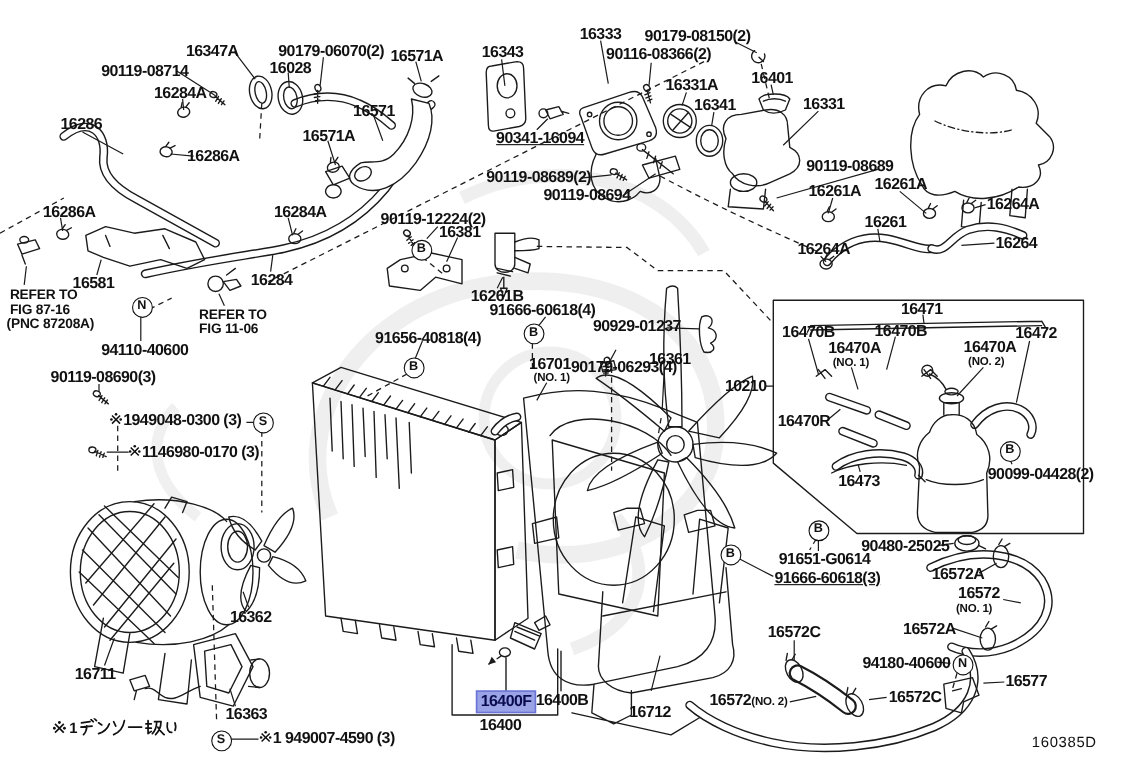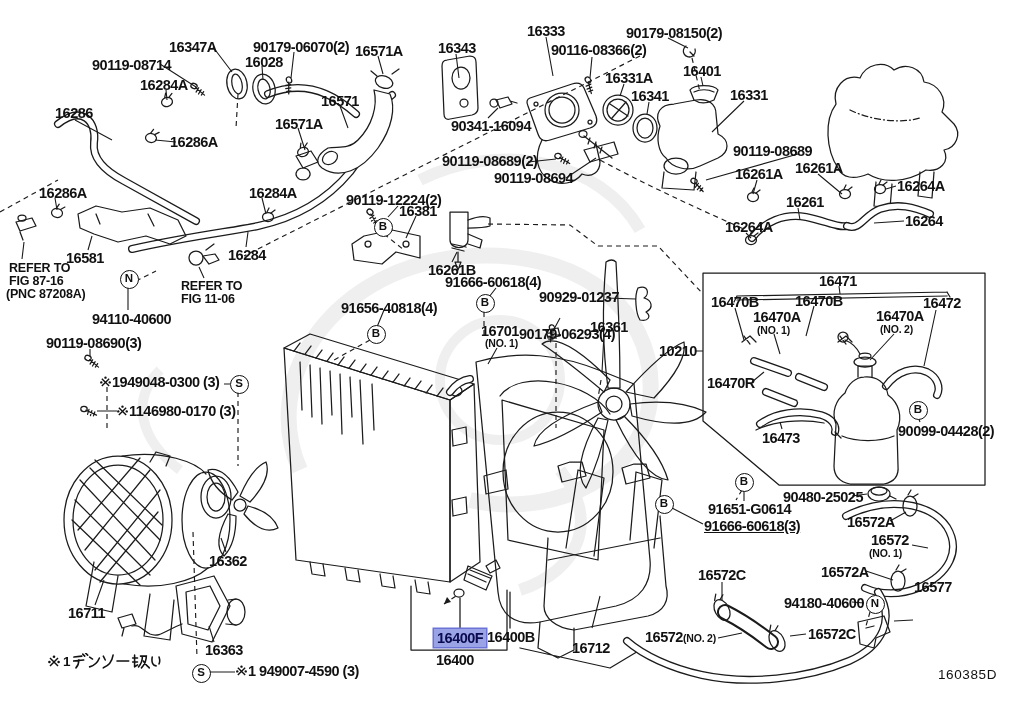--- a/index.html
+++ b/index.html
@@ -389,26 +389,26 @@
     <div class="lbl" style="left: 140px; top: 78px;"><span>16284A</span></div>
     <div class="lbl" style="left: 245px; top: 55px;"><span>16028</span></div>
     <div class="lbl" style="left: 55px; top: 106px;"><span>16286</span></div>
     <div class="lbl" style="left: 170px; top: 135px;"><span>16286A</span></div>
     <div class="lbl" style="left: 275px; top: 117px;"><span>16571A</span></div>
     <div class="lbl" style="left: 321px; top: 94px;"><span>16571</span></div>
     <div class="lbl" style="left: 355px; top: 44px;"><span>16571A</span></div>
     <div class="lbl" style="left: 438px; top: 41px;"><span>16343</span></div>
     <div class="lbl" style="left: 527px; top: 24px;"><span>16333</span></div>
     <div class="lbl" style="left: 551px; top: 43px;"><span>90116-08366(2)</span></div>
-    <div class="lbl" style="left: 586px; top: 26px; margin-left: 40px;"><span>90179-08150(2)</span></div>
+    <div class="lbl" style="left: 586px; top: 26px;"><span>90179-08150(2)</span></div>
     <div class="lbl" style="left: 605px; top: 71px;"><span>16331A</span></div>
     <div class="lbl" style="left: 631px; top: 89px;"><span>16341</span></div>
     <div class="lbl" style="left: 683px; top: 64px;"><span>16401</span></div>
     <div class="lbl" style="left: 730px; top: 88px;"><span>16331</span></div>
-    <div class="lbl" style="left: 451px; top: 119px;"><span>90341-16094</span></div>
+    <div class="lbl" style="left: 451px; top: 119px; text-decoration: underline;"><span>90341-16094</span></div>
     <div class="lbl" style="left: 442px; top: 154px;"><span>90119-08689(2)</span></div>
     <div class="lbl" style="left: 494px; top: 171px;"><span>90119-08694</span></div>
     <div class="lbl" style="left: 733px; top: 144px;"><span>90119-08689</span></div>
     <div class="lbl" style="left: 735px; top: 167px;"><span>16261A</span></div>
     <div class="lbl" style="left: 795px; top: 161px;"><span>16261A</span></div>
     <div class="lbl" style="left: 897px; top: 179px;"><span>16264A</span></div>
     <div class="lbl" style="left: 786px; top: 195px;"><span>16261</span></div>
     <div class="lbl" style="left: 905px; top: 214px;"><span>16264</span></div>
     <div class="lbl" style="left: 725px; top: 220px;"><span>16264A</span></div>
     <div class="lbl" style="left: 39px; top: 186px;"><span>16286A</span></div>
@@ -446,21 +446,21 @@
     <div class="lbl" style="left: 783px; top: 490px;"><span>90480-25025</span></div>
     <div class="lbl" style="left: 708px; top: 502px;"><span>91651-G0614</span></div>
     <div class="lbl" style="left: 704px; top: 519px; text-decoration: underline;"><span>91666-60618(3)</span></div>
     <div class="lbl" style="left: 847px; top: 515px;"><span>16572A</span></div>
     <div class="lbl" style="left: 871px; top: 533px;"><span>16572</span></div>
     <div class="lbl small" style="left: 869px; top: 548px;"><span>(NO. 1)</span></div>
     <div class="lbl" style="left: 821px; top: 565px;"><span>16572A</span></div>
     <div class="lbl" style="left: 698px; top: 568px;"><span>16572C</span></div>
     <div class="lbl" style="left: 784px; top: 596px;"><span>94180-40600</span></div>
     <div class="lbl" style="left: 808px; top: 627px;"><span>16572C</span></div>
-    <div class="lbl" style="left: 914px; top: 580px;"><span>16577</span></div>
+    <div class="lbl" style="left: 914px; top: 613px;"><span>16577</span></div>
     <div class="lbl" style="left: 645px; top: 630px;"><span>16572</span></div>
     <div class="lbl small" style="left: 683px; top: 633px;"><span>(NO. 2)</span></div>
     <div class="lbl" style="left: 572px; top: 629px; margin-top: 12px;"><span>16712</span></div>
     <div class="lbl highlight" style="left: 434px; top: 629px;"><span>16400F</span></div>
     <div class="lbl" style="left: 487px; top: 630px;"><span>16400B</span></div>
     <div class="lbl" style="left: 436px; top: 653px;"><span>16400</span></div>
     <div class="lbl" style="left: 46px; top: 336px;"><span>90119-08690(3)</span></div>
     <div class="lbl" style="left: 100px; top: 375px;"><svg class="refmark" width="11" height="11" viewBox="0 0 12 12">
         <path d="M2,3 L10,11 M10,3 L2,11" stroke="#111" stroke-width="1.5" fill="none"></path>
         <circle cx="6" cy="1.8" r="1.3" fill="#111"></circle>

